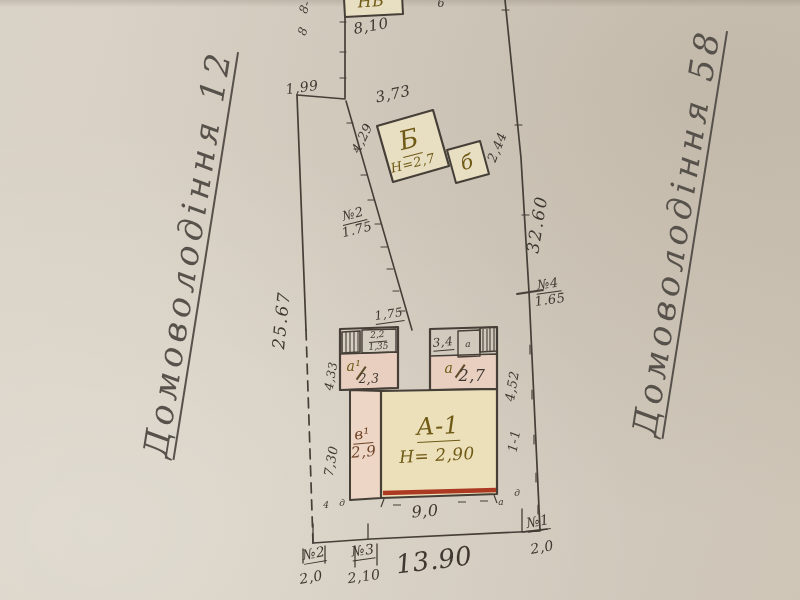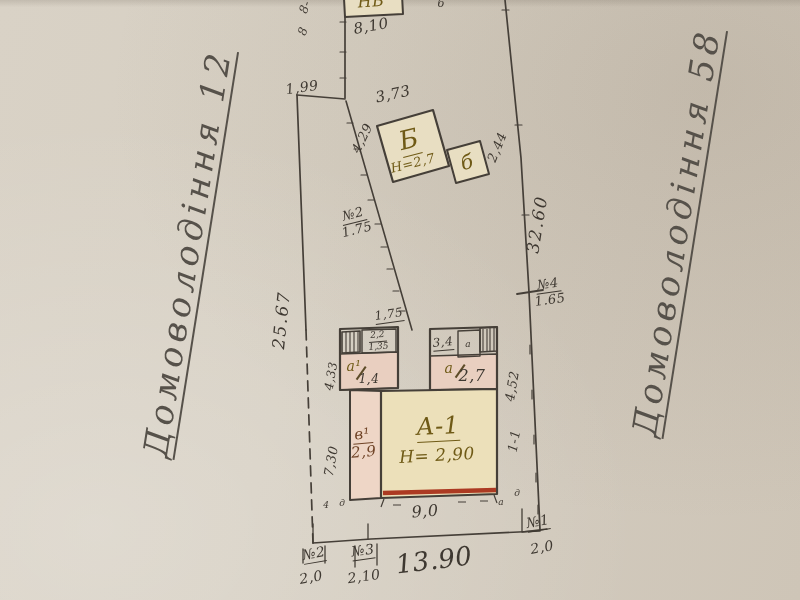--- a/index.html
+++ b/index.html
@@ -133,21 +133,21 @@
   <div class="lbl olive" style="left:413px;top:163px;--r:-14deg;font-size:13px">Н=2,7</div>
   <div class="lbl olive" style="left:467px;top:162px;--r:-14deg;font-size:20px">б</div>
   <div class="lbl" style="left:497px;top:147px;--r:-68deg;font-size:13px">2,44</div>
 
   <div class="lbl frac tiny" style="left:378px;top:341px;--r:-5deg">
     <span class="ftop">2,2</span>
     <span>1,35</span>
   </div>
   <div class="lbl olive" style="left:354px;top:366px;font-size:14px">а¹</div>
   <div class="slash" style="left:361px;top:373px;width:16px"></div>
-  <div class="lbl" style="left:369px;top:379px;font-size:12px">1,4</div>
+  <div class="lbl" style="left:369px;top:379px;font-size:12px">2,3</div>
 
   <div class="lbl u" style="left:443px;top:343px;--r:-5deg;font-size:12px">3,4</div>
   <div class="lbl tiny" style="left:468px;top:344px">а</div>
   <div class="lbl olive" style="left:449px;top:368px;font-size:14px">а</div>
   <div class="slash" style="left:460px;top:371px;width:16px"></div>
   <div class="lbl" style="left:472px;top:375px;font-size:16px">2,7</div>
 
   <div class="lbl frac maroon" style="left:363px;top:443px;--r:-5deg;font-size:15px">
     <span class="ftop">в¹</span>
     <span>2,9</span>

